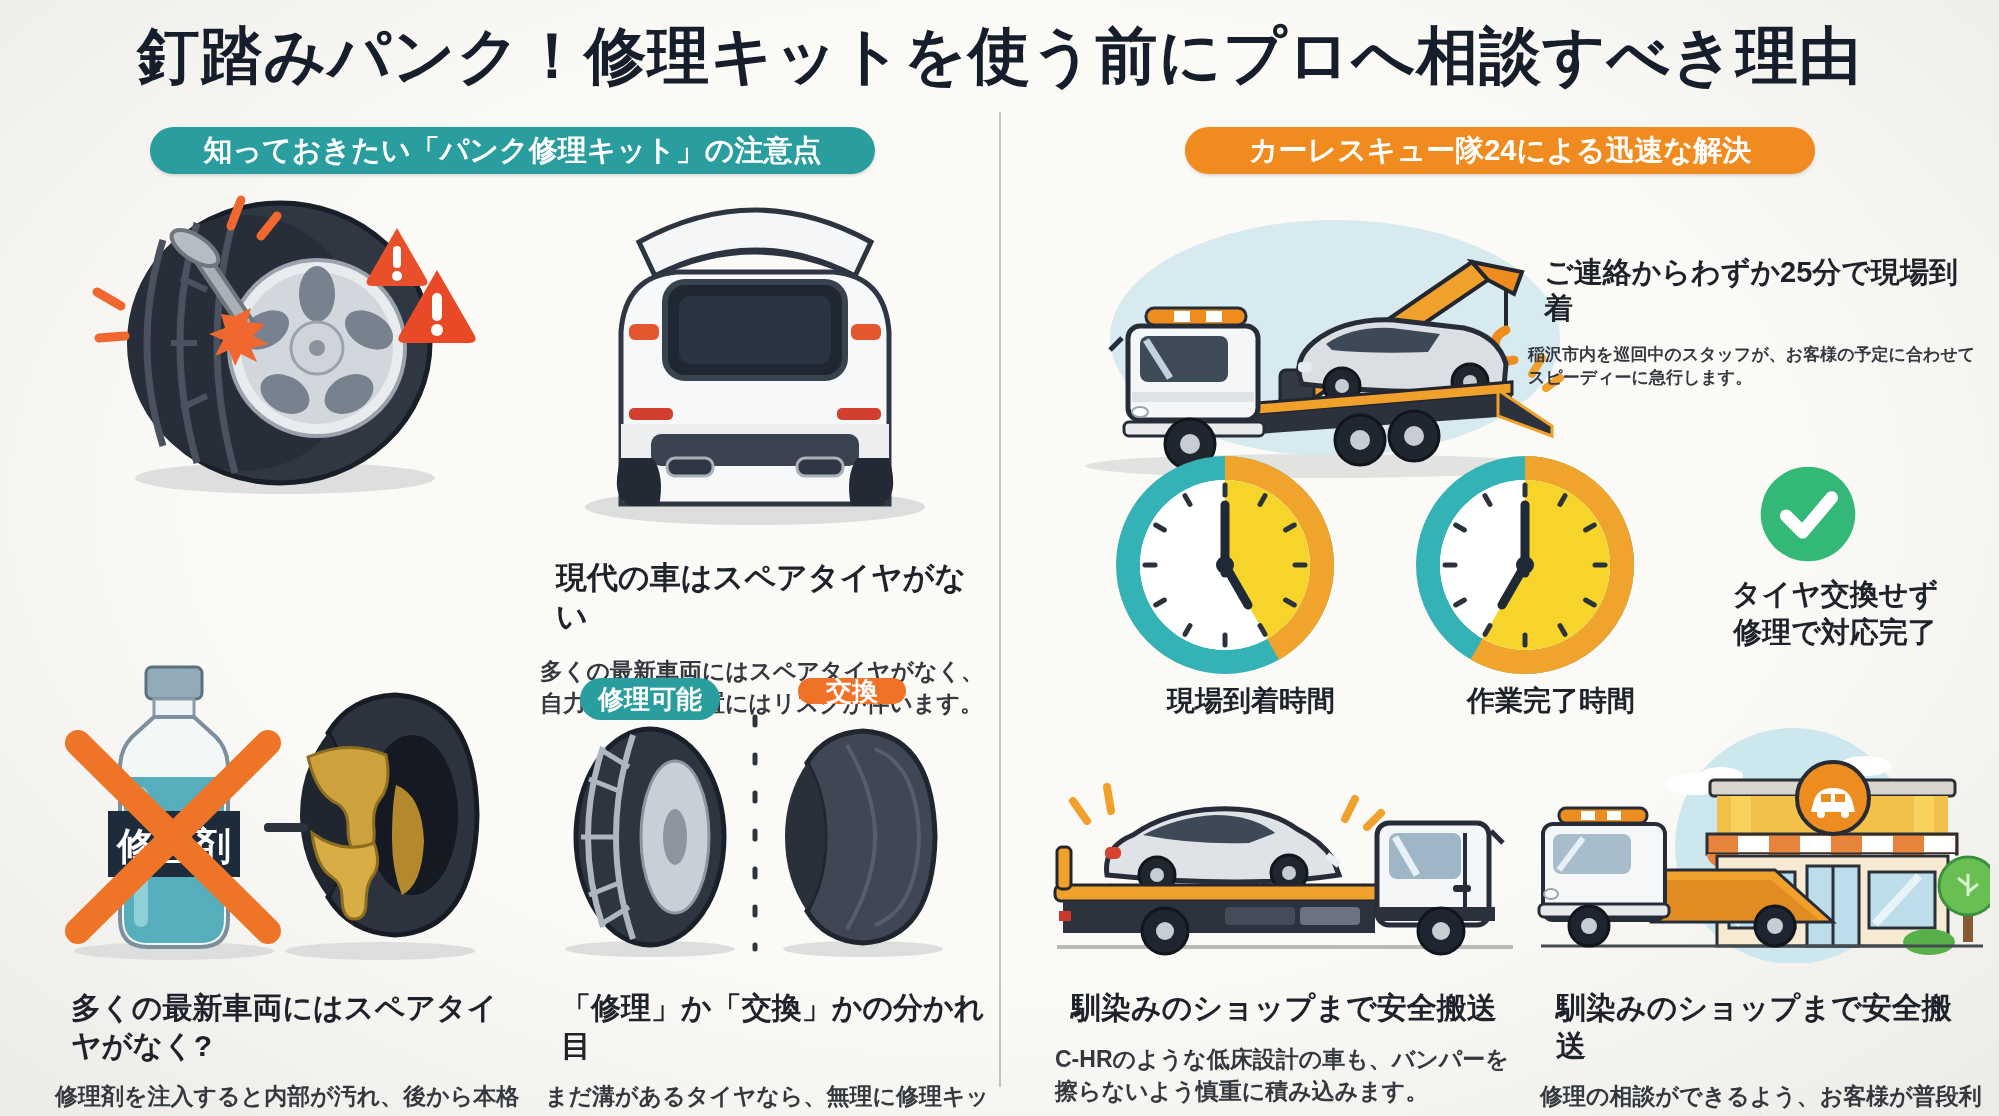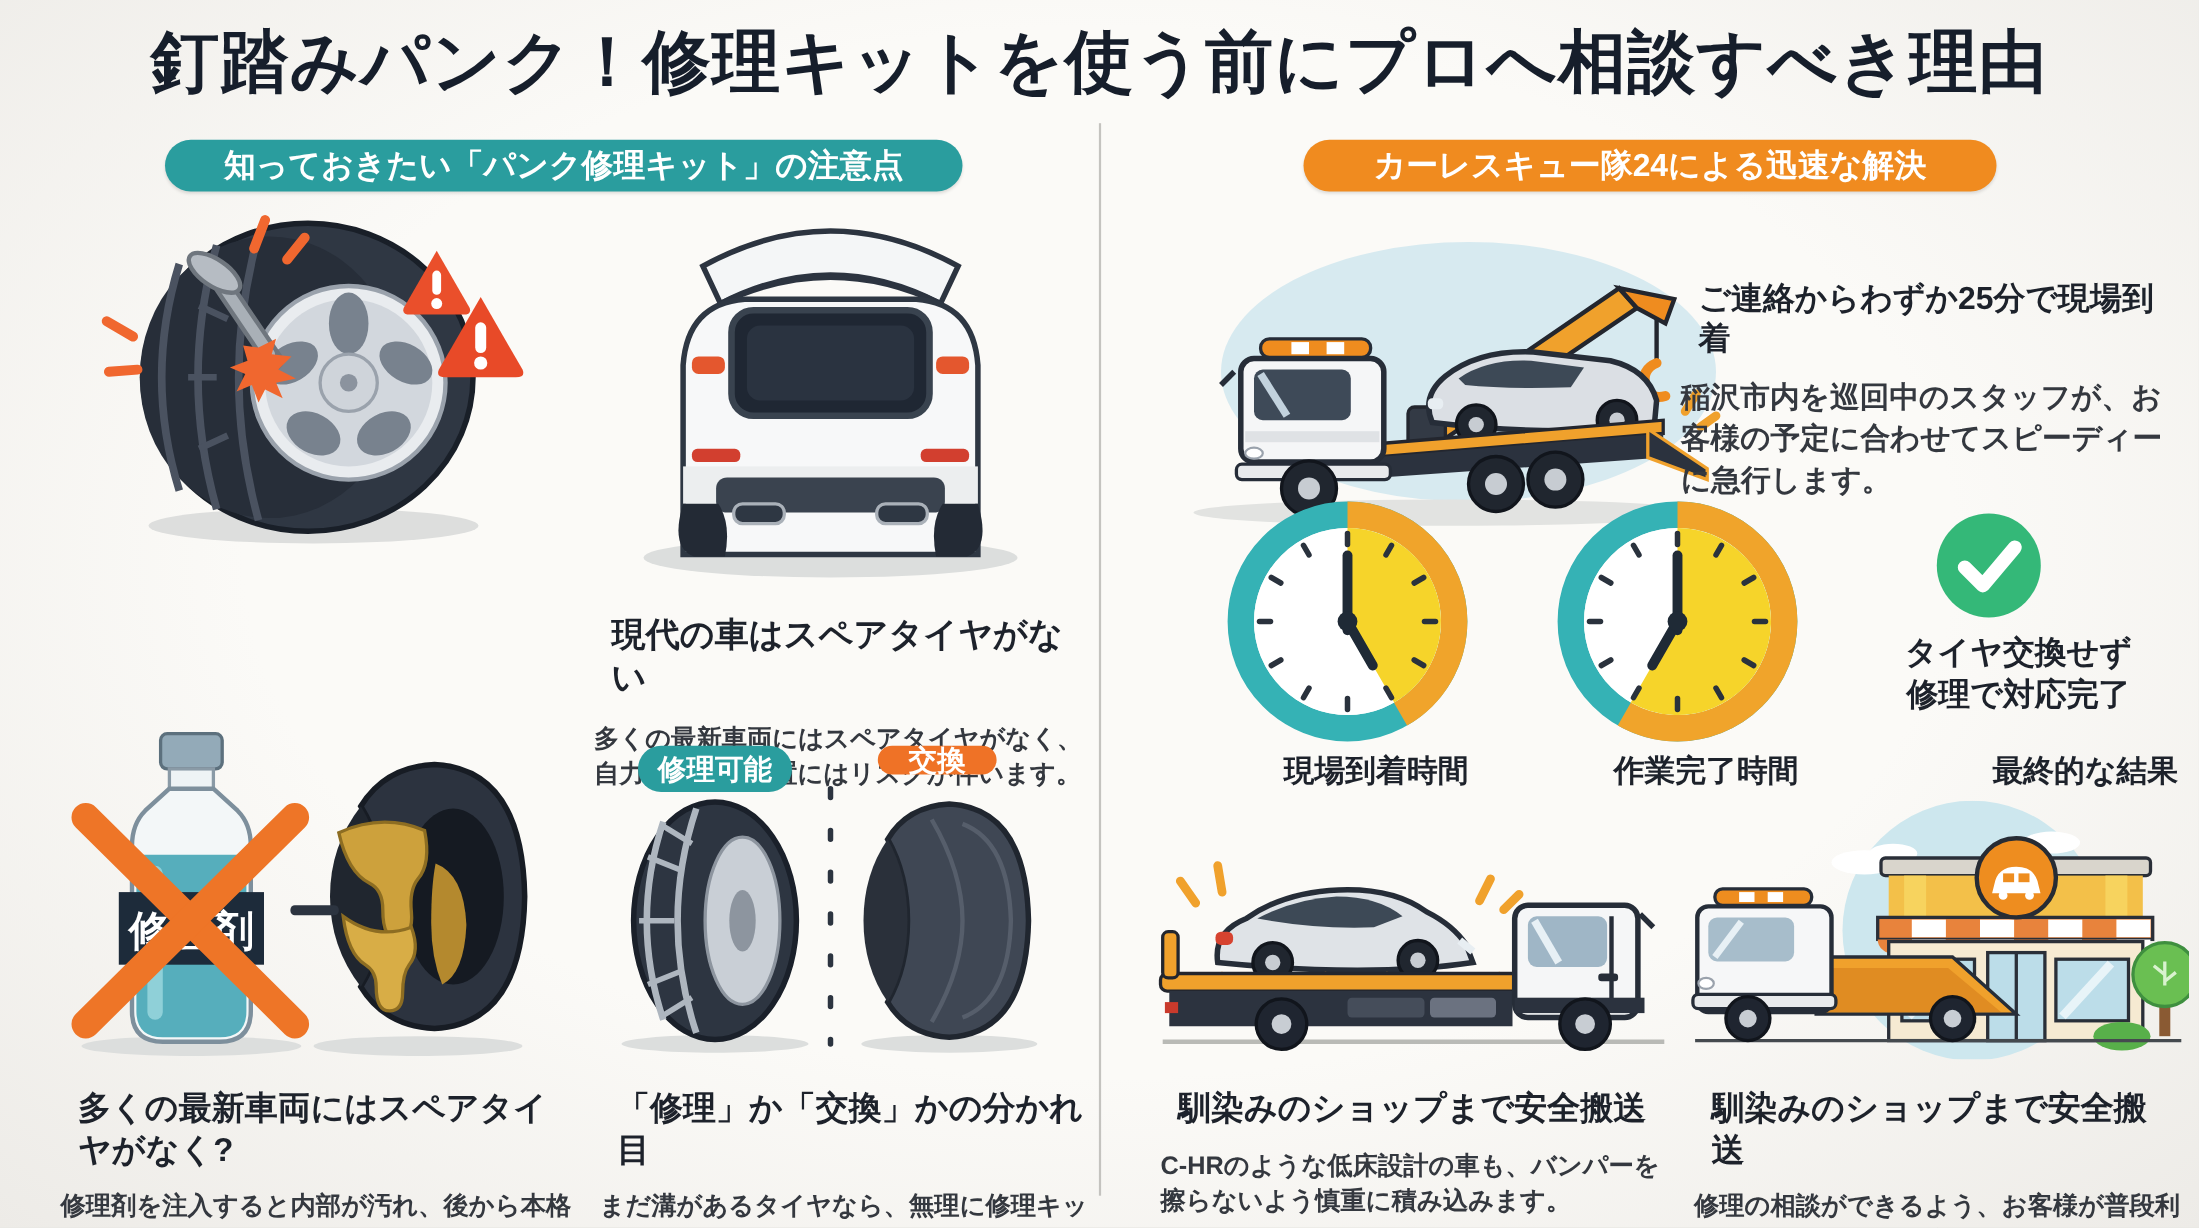--- a/index.html
+++ b/index.html
@@ -242,21 +242,21 @@
         <circle cx="374" cy="258" r="10" fill="#c7ccd2"></circle>
     </g>
     <g stroke="#f0a12c" stroke-width="8" stroke-linecap="round">
       <line x1="492" y1="196" x2="502" y2="180"></line>
       <line x1="506" y1="210" x2="520" y2="200"></line>
     </g>
   </svg>
 
   <div class="abs" style="left:1528px;top:238px;width:455px;">
     <h3 class="block-heading" style="font-size:29px;">ご連絡からわずか25分で現場到着</h3>
-    <p class="block-body" style="width:450px;font-size:27px;">稲沢市内を巡回中のスタッフが、お客様の予定に合わせてスピーディーに急行します。</p>
+    <p class="block-body" style="width:450px;font-size:17px;">稲沢市内を巡回中のスタッフが、お客様の予定に合わせてスピーディーに急行します。</p>
   </div>
 
   <svg class="abs" style="left:1115px;top:455px;" width="220" height="220" viewBox="-110 -110 220 220">
     <circle r="97" fill="none" stroke="#35b2b5" stroke-width="24"></circle>
     <circle r="97" fill="none" stroke="#f0a42b" stroke-width="24" stroke-dasharray="254 609" transform="rotate(-90)"></circle>
     <circle r="85" fill="#ffffff"></circle>
     <path d="M0,0 L0,-85 A85,85 0 0 1 42.5,73.6 Z" fill="#f6d42a"></path>
     <g stroke="#2a323d" stroke-width="5" stroke-linecap="round">
       <line y1="-70" y2="-80"></line>
         <line y1="-70" y2="-80" transform="rotate(30)"></line>
@@ -305,21 +305,20 @@
     <path d="M31,57 L49,75 L81,37" fill="none" stroke="#ffffff" stroke-width="14" stroke-linecap="round" stroke-linejoin="round"></path>
   </svg>
 
   <div class="abs result-text" style="left:1690px;top:576px;width:290px;">
     <div>タイヤ交換せず</div>
     <div>修理で対応完了</div>
   </div>
 
   <div class="abs metric-label" style="left:1115px;top:682px;width:220px;">現場到着時間</div>
   <div class="abs metric-label" style="left:1415px;top:682px;width:220px;">作業完了時間</div>
-  <div class="abs metric-label" style="left:1690px;top:682px;width:290px;">最終的な結果</div>
 
   <svg class="abs" style="left:1045px;top:735px;" width="480" height="225" viewBox="0 0 480 225">
     <line x1="12" y1="212" x2="468" y2="212" stroke="#b9bab6" stroke-width="4"></line>
 
     <g>
       <path d="M62,140 Q58,112 88,100 Q122,76 172,74 Q222,72 252,94 Q276,106 288,124 L294,140 Q200,154 62,140 Z" fill="#dfe3e7" stroke="#262d38" stroke-width="5"></path>
       <path d="M98,100 Q132,82 170,80 Q208,80 230,98 L204,108 Q150,110 98,100 Z" fill="#3d4956"></path>
       <rect x="60" y="112" width="16" height="12" rx="5" fill="#d64330"></rect>
       <path d="M282,120 l12,10" stroke="#e8eef2" stroke-width="7"></path>
       <circle cx="112" cy="140" r="18" fill="#20262f" stroke="#11151c" stroke-width="3"></circle>

